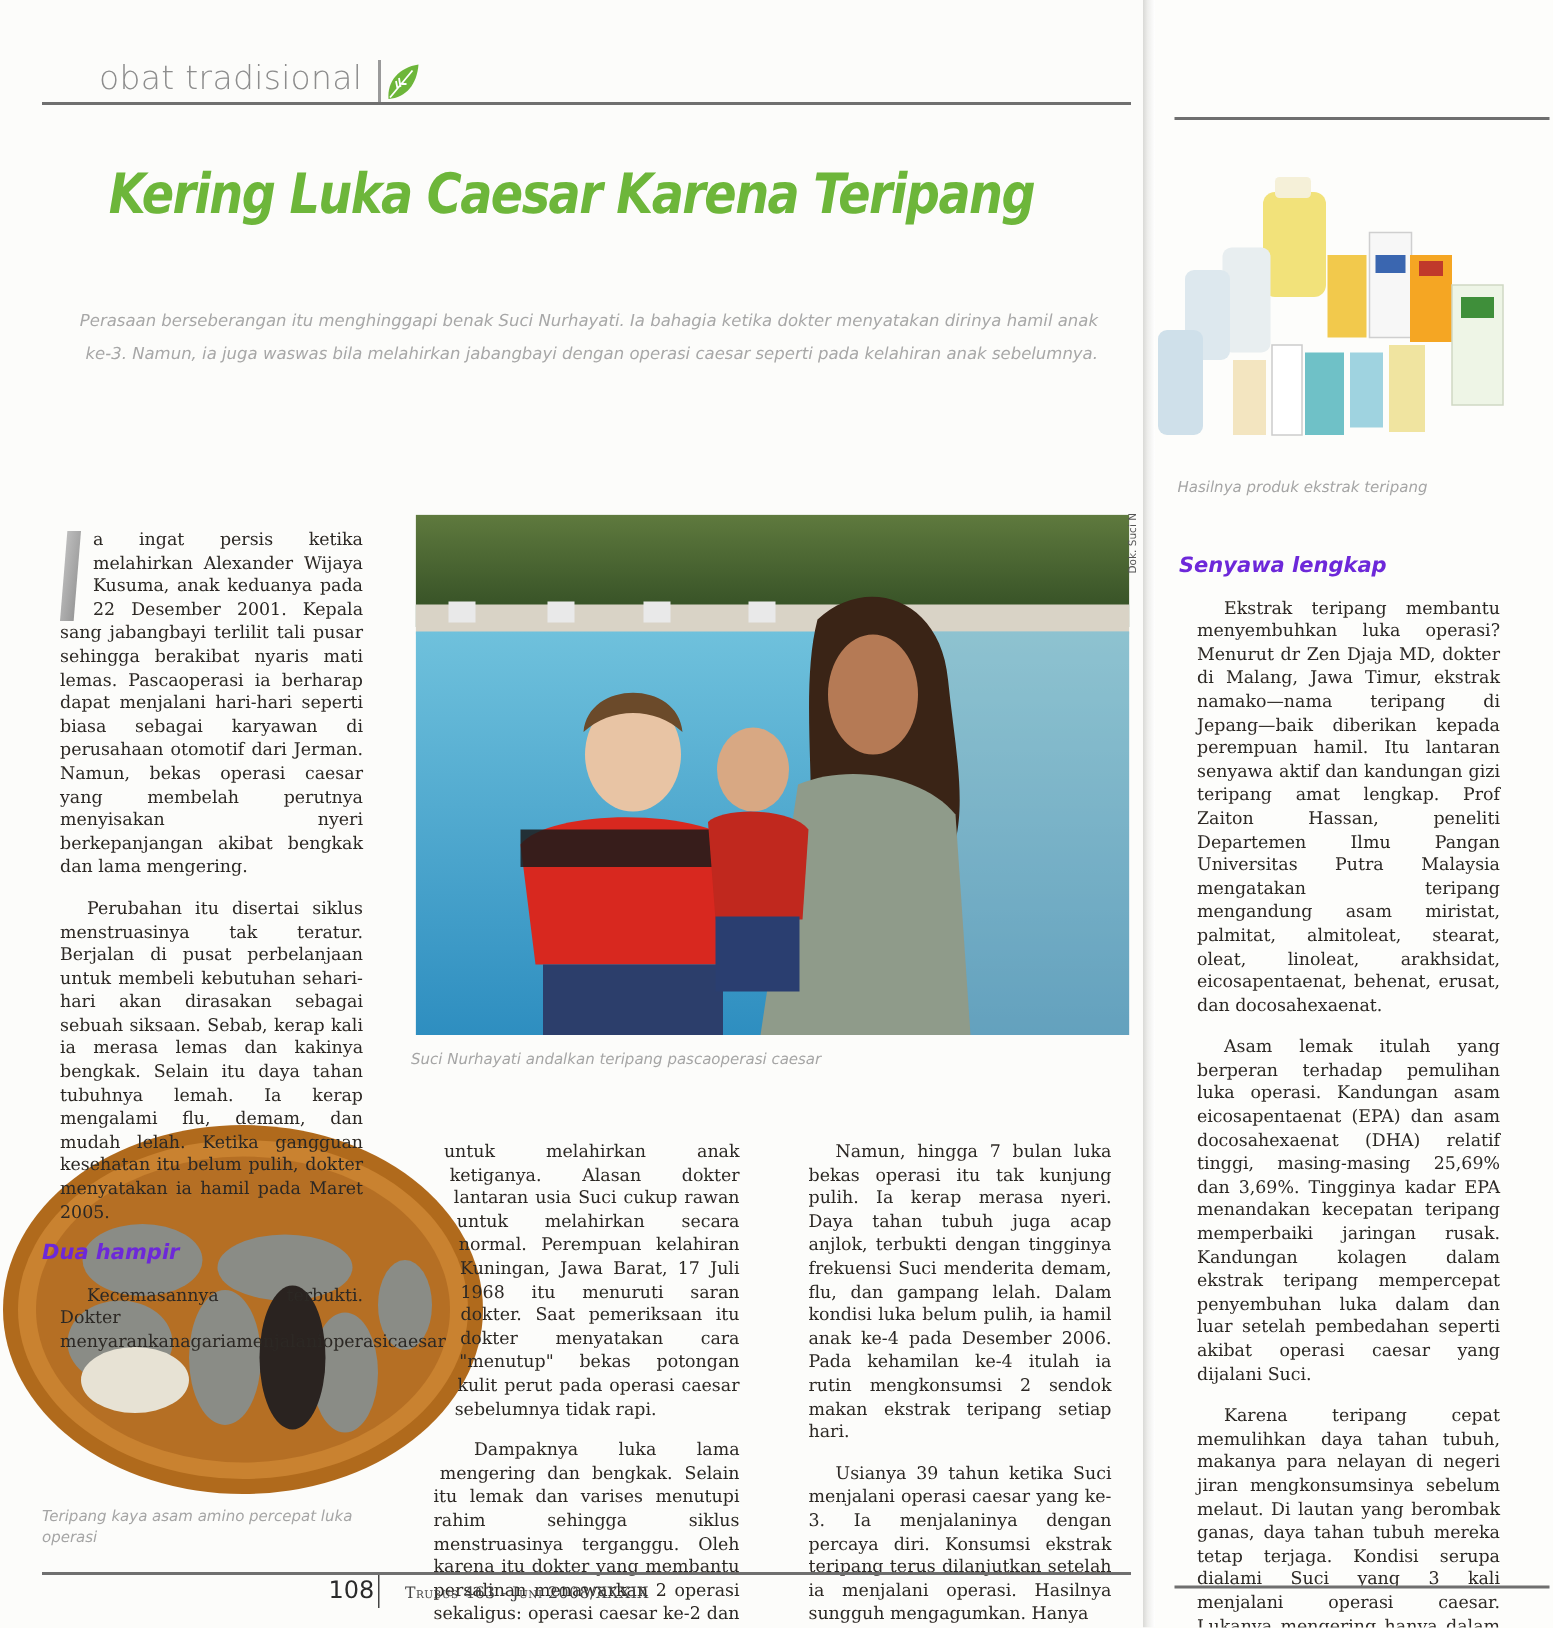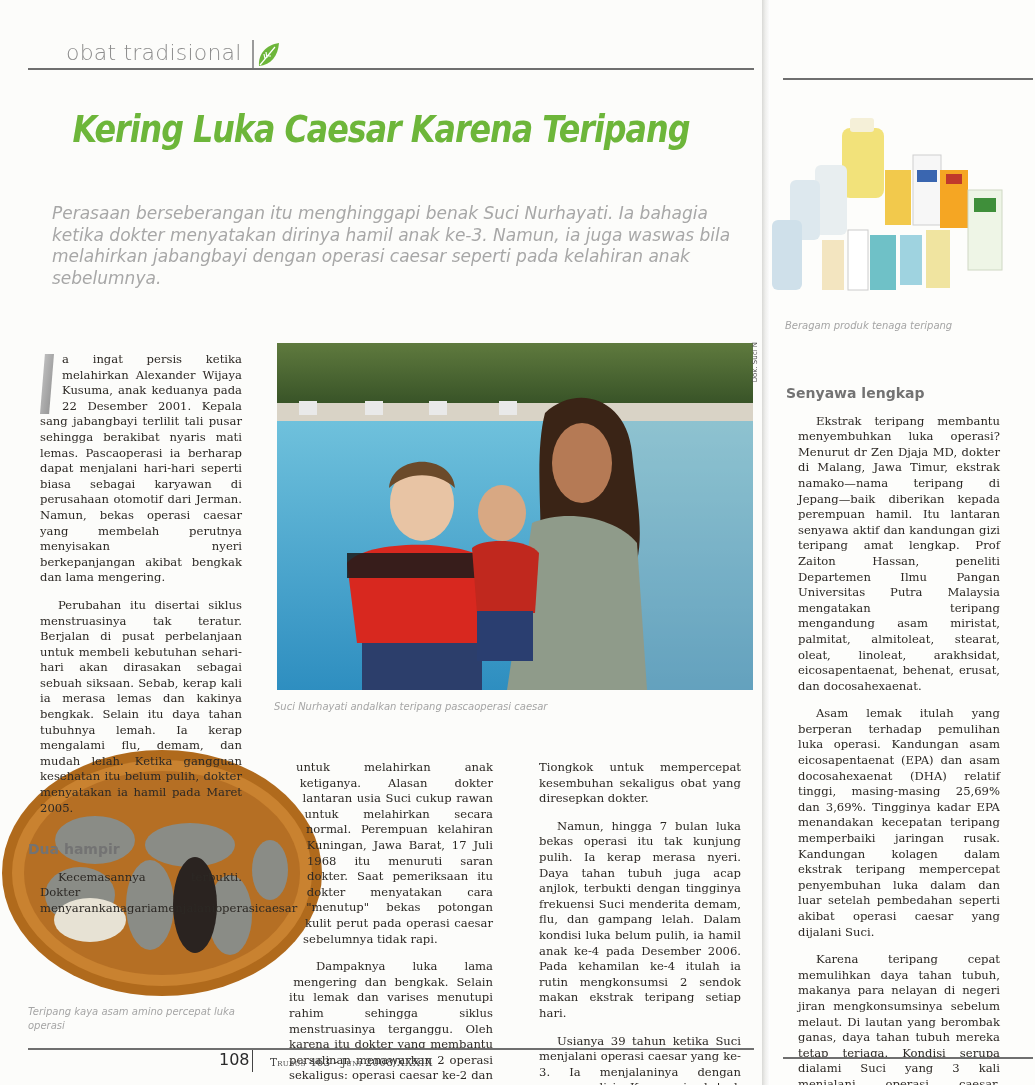--- a/index.html
+++ b/index.html
@@ -5,25 +5,25 @@
   html,body{margin:0;padding:0;}
   body{width:1035px;height:1085px;background:#fbfbf9;position:relative;overflow:hidden;font-family:"DejaVu Serif","Liberation Serif",serif;color:#2a2622;}
   .page-left{position:absolute;left:0;top:0;width:762px;height:1085px;background:#fcfcfa;}
   .gutter{position:absolute;left:762px;top:0;width:8px;height:1085px;background:linear-gradient(to right,#d9d9d6,#eeeeec 40%,#ffffff);}
   .page-right{position:absolute;left:770px;top:0;width:265px;height:1085px;background:#fdfdfb;}
   .rubric{position:absolute;left:66px;top:40px;font-family:"DejaVu Sans","Liberation Sans",sans-serif;font-size:22px;color:#8d8d8d;letter-spacing:0.2px;font-weight:300;}
   .rubric-bar{position:absolute;left:252px;top:40px;width:2px;height:28px;background:#9a9a9a;}
   .leaf{position:absolute;left:256px;top:42px;width:24px;height:26px;}
   .rule-top{position:absolute;left:28px;top:68px;width:726px;height:2px;background:#6f6f6f;}
   .headline{position:absolute;left:0;width:762px;top:108px;text-align:center;font-family:"DejaVu Sans","Liberation Sans",sans-serif;font-weight:bold;font-style:italic;font-size:37px;color:#6db63a;letter-spacing:-1.2px;transform:scaleX(0.86);}
-  .deck{position:absolute;left:52px;top:203px;width:680px;text-align:left;font-family:"DejaVu Sans","Liberation Sans",sans-serif;font-style:italic;font-size:17px;line-height:21.5px;color:#a7a7a7;}
+  .deck{position:absolute;left:52px;top:203px;width:680px;text-align:right;font-family:"DejaVu Sans","Liberation Sans",sans-serif;font-style:italic;font-size:11px;line-height:21.5px;color:#a7a7a7;}
   .col{position:absolute;font-size:11.6px;line-height:15.6px;text-align:justify;color:#2c2824;}
   .col p{margin:12px;text-indent:18px;}
   .col p.noind{text-indent:0;}
-  .sub{font-family:"DejaVu Sans","Liberation Sans",sans-serif;font-weight:bold;font-size:14px;color:#737373;margin:26px 0 1px 0;}
+  .sub{font-family:"DejaVu Sans","Liberation Sans",sans-serif;font-style:italic;font-weight:bold;font-size:14px;color:#6d28d9;margin:10px 0 1px 0;}
   .dropcap{float:left;width:14px;height:60px;margin:2px 8px 0 0;background:linear-gradient(100deg,#c9c9c9,#8c8c8c);clip-path:polygon(35% 0,100% 0,65% 100%,0 100%);}
   .caption{position:absolute;font-family:"DejaVu Sans","Liberation Sans",sans-serif;font-style:italic;font-size:10px;color:#a5a5a5;}
   .photo{position:absolute;overflow:hidden;}
   .credit{position:absolute;left:751px;top:342px;font-family:"DejaVu Sans","Liberation Sans",sans-serif;font-size:7px;color:#555;writing-mode:vertical-rl;transform:rotate(180deg);}
   .rule-bottom{position:absolute;left:28px;top:1048px;width:726px;height:2px;background:#6f6f6f;}
   .folio{position:absolute;left:219px;top:1050px;font-family:"DejaVu Sans","Liberation Sans",sans-serif;font-size:16px;color:#2a2a2a;}
   .folio-bar{position:absolute;left:252px;top:1050px;width:1px;height:22px;background:#444;}
   .folio-mag{position:absolute;left:258px;top:1056px;font-size:10.5px;color:#444;font-variant:small-caps;letter-spacing:0.3px;margin-left:12px;}
   .rule-right-top{position:absolute;left:783px;top:78px;width:250px;height:2px;background:#6f6f6f;}
   .rule-right-bottom{position:absolute;left:783px;top:1057px;width:250px;height:2px;background:#6f6f6f;}
@@ -62,21 +62,21 @@
     <rect x="176" y="64" width="16" height="10" fill="#c0392b"></rect>
     <rect x="198" y="80" width="34" height="80" fill="#eef5e6" stroke="#cfd8c4"></rect>
     <rect x="204" y="88" width="22" height="14" fill="#3f8f3a"></rect>
     <rect x="52" y="130" width="22" height="50" fill="#f3e5c0"></rect>
     <rect x="78" y="120" width="20" height="60" fill="#ffffff" stroke="#ccc"></rect>
     <rect x="100" y="125" width="26" height="55" fill="#6fc1c7"></rect>
     <rect x="130" y="125" width="22" height="50" fill="#9fd3e0"></rect>
     <rect x="156" y="120" width="24" height="58" fill="#f0e4a0"></rect>
   </svg>
 </div>
-<div class="caption" style="left:785px;top:320px;">Beragam produk tenaga teripang</div>
+<div class="caption" style="left:785px;top:320px;">Hasilnya produk ekstrak teripang</div>
 
 <div class="photo" style="left:277px;top:343px;width:476px;height:347px;">
   <svg width="476" height="347" viewBox="0 0 476 347">
     <defs>
       <linearGradient id="sky" x1="0" y1="0" x2="0" y2="1">
         <stop offset="0" stop-color="#5f7a3e"></stop>
           <stop offset="1" stop-color="#2f4a22"></stop>
       </linearGradient>
       <linearGradient id="pool" x1="0" y1="0" x2="0" y2="1">
         <stop offset="0" stop-color="#6fc1dc"></stop>
@@ -138,21 +138,20 @@
   <p>Kecemasannya terbukti. Dokter menyarankanagariamenjalanioperasicaesar</p>
 </div>
 
 <div class="col" style="left:277px;top:748px;width:228px;">
   <div class="wrap-shape" style="width:60px;height:230px;margin-top:16px;"></div>
   <p class="noind">untuk melahirkan anak ketiganya. Alasan dokter lantaran usia Suci cukup rawan untuk melahirkan secara normal. Perempuan kelahiran Kuningan, Jawa Barat, 17 Juli 1968 itu menuruti saran dokter. Saat pemeriksaan itu dokter menyatakan cara "menutup" bekas potongan kulit perut pada operasi caesar sebelumnya tidak rapi.</p>
   <p>Dampaknya luka lama mengering dan bengkak. Selain itu lemak dan varises menutupi rahim sehingga siklus menstruasinya terganggu. Oleh karena itu dokter yang membantu persalinan menawarkan 2 operasi sekaligus: operasi caesar ke-2 dan operasi membersihkan bekas operasi sebelumnya. Ia mengkombinasikan obat asal</p>
 </div>
 
 <div class="col" style="left:527px;top:748px;width:226px;">
-  <p class="noind">Tiongkok untuk mempercepat kesembuhan sekaligus obat yang diresepkan dokter.</p>
   <p>Namun, hingga 7 bulan luka bekas operasi itu tak kunjung pulih. Ia kerap merasa nyeri. Daya tahan tubuh juga acap anjlok, terbukti dengan tingginya frekuensi Suci menderita demam, flu,  dan gampang lelah. Dalam kondisi luka belum pulih, ia hamil anak ke-4 pada Desember 2006. Pada kehamilan ke-4 itulah ia rutin mengkonsumsi 2 sendok makan ekstrak teripang setiap hari.</p>
   <p>Usianya 39 tahun ketika Suci menjalani operasi caesar yang ke-3. Ia menjalaninya dengan percaya diri. Konsumsi ekstrak teripang terus dilanjutkan setelah ia menjalani operasi. Hasilnya sungguh mengagumkan. Hanya</p>
 </div>
 
 <div class="col" style="left:786px;top:360px;width:226px;">
   <div class="sub">Senyawa lengkap</div>
   <p>Ekstrak teripang membantu menyembuhkan luka operasi? Menurut dr Zen Djaja MD, dokter di Malang, Jawa Timur, ekstrak namako—nama teripang di Jepang—baik diberikan kepada perempuan hamil. Itu lantaran senyawa aktif dan kandungan gizi teripang amat lengkap. Prof Zaiton Hassan, peneliti Departemen Ilmu Pangan Universitas Putra Malaysia mengatakan teripang mengandung asam miristat, palmitat, almitoleat, stearat, oleat, linoleat, arakhsidat, eicosapentaenat, behenat, erusat, dan docosahexaenat.</p>
   <p>Asam lemak itulah yang berperan terhadap pemulihan luka operasi. Kandungan asam eicosapentaenat (EPA) dan asam docosahexaenat (DHA) relatif tinggi, masing-masing 25,69% dan 3,69%. Tingginya kadar EPA menandakan kecepatan teripang memperbaiki jaringan rusak. Kandungan kolagen dalam ekstrak teripang mempercepat penyembuhan luka dalam dan luar setelah pembedahan seperti akibat operasi caesar yang dijalani Suci.</p>
   <p><span>Karena teripang cepat memulihkan daya tahan tubuh, makanya para nelayan di negeri jiran mengkonsumsinya sebelum melaut. Di lautan yang berombak ganas, daya tahan tubuh mereka tetap terjaga. Kondisi serupa dialami Suci yang 3 kali menjalani operasi caesar. Lukanya mengering hanya dalam sepekan. Padahal, luka 2 operasi caesar sebelumnya yang ia jalani baru sembuh setelah 7 bulan.</span> </p>
 </div>

